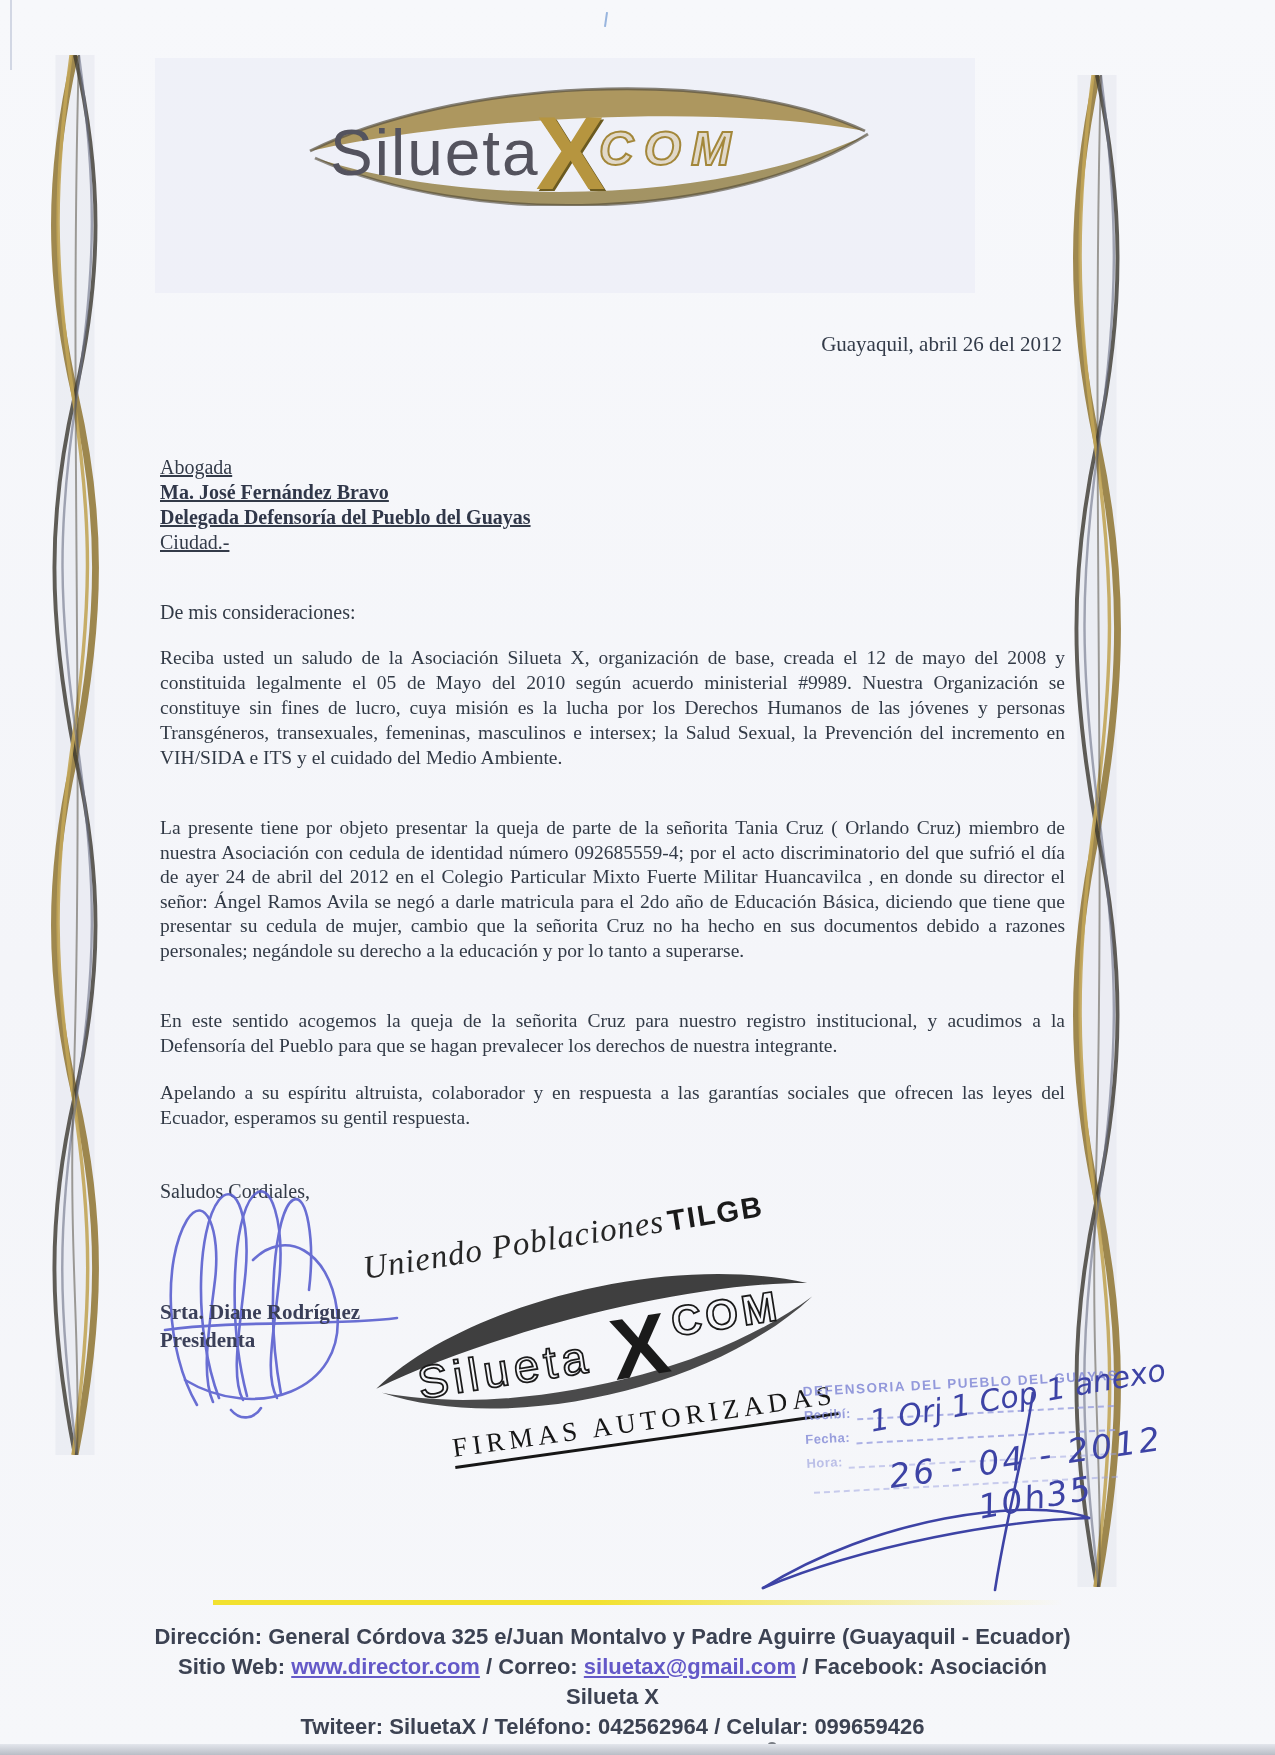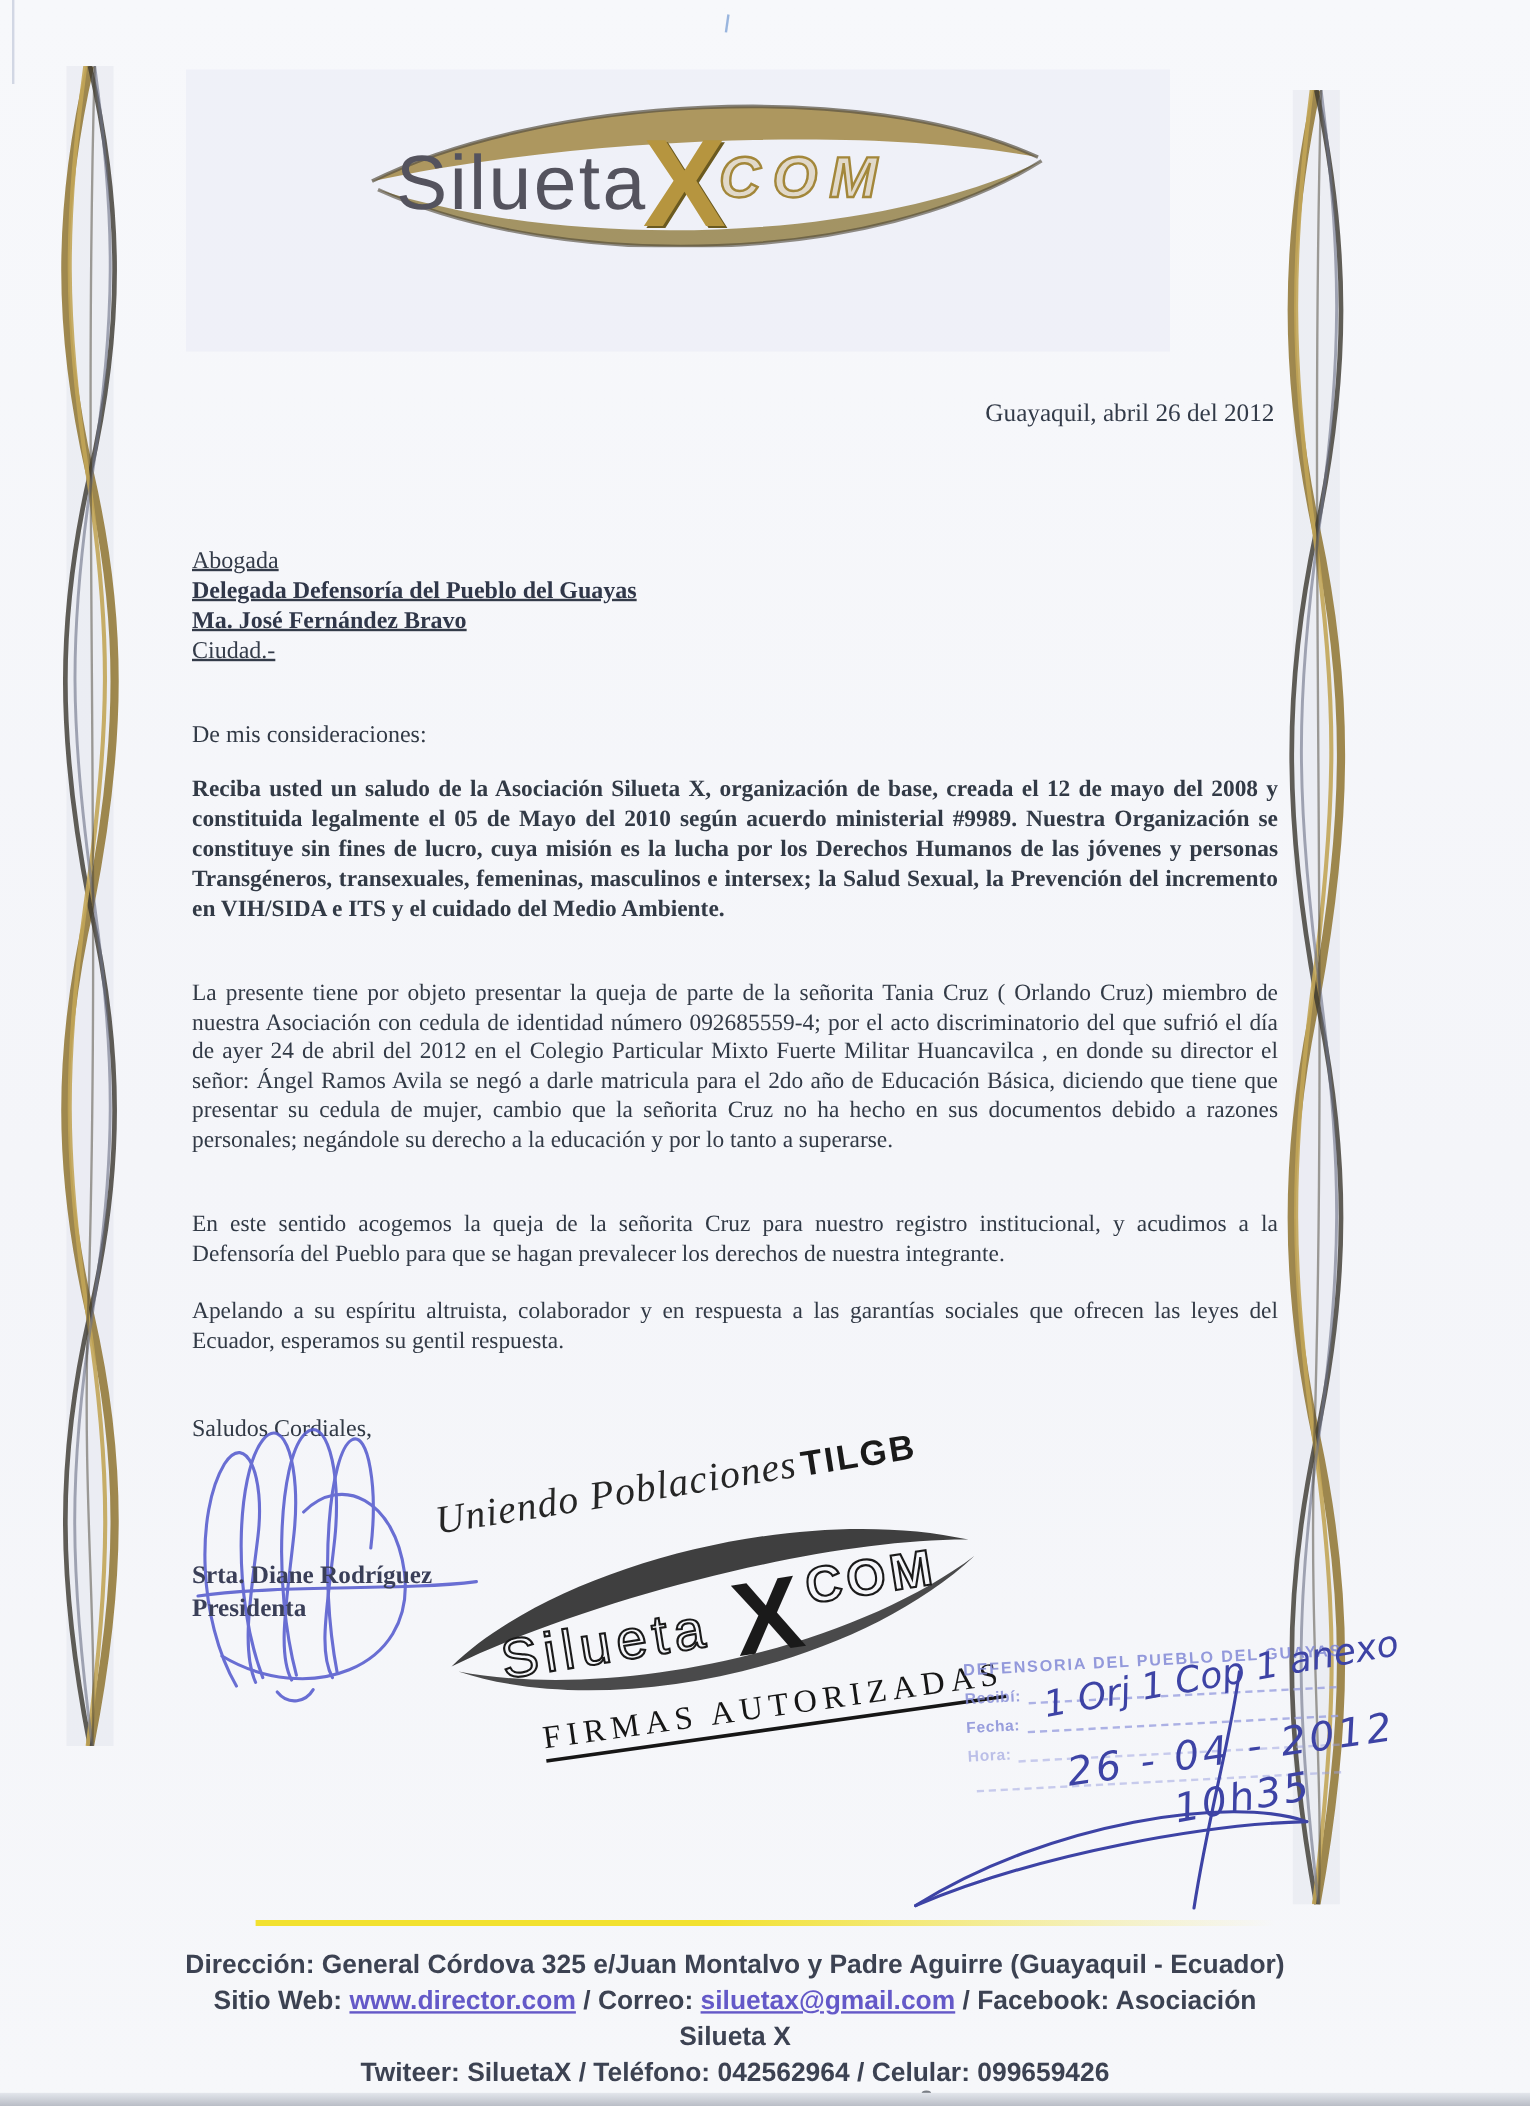--- a/index.html
+++ b/index.html
@@ -32,21 +32,21 @@
   .logo-com{font-family:"Liberation Sans",sans-serif;font-size:48px;font-weight:bold;font-style:italic;
     letter-spacing:10px;-webkit-text-stroke:2px #a3873a;color:rgba(182,149,63,.25);vertical-align:10px;margin-left:-6px;}
   .tagline{position:absolute;left:168px;top:208px;width:790px;text-align:center;
     font-style:italic;font-size:35px;color:#5d8ed2;letter-spacing:1px;}
   
   .date-line{position:absolute;left:160px;top:332px;width:902px;text-align:right;font-size:21px;color:#333b49;}
   .recipient{position:absolute;left:160px;top:455px;font-size:20px;line-height:25px;color:#333b49;text-decoration:underline;}
   .recipient .bold{font-weight:bold;color:#303749;}
   .salutation{position:absolute;left:160px;top:601px;font-size:20px;}
   .para{position:absolute;left:160px;width:905px;margin:0;font-size:19.5px;line-height:25px;text-align:justify;}
-  .p1{top:645px;font-weight:bold;}
+  .p1{top:645px;}
   .p2{top:816px;line-height:24.5px;}
   .p3{top:1008px;}
   .p4{top:1080px;}
   .closing{position:absolute;left:160px;top:1180px;font-size:20px;}
   
   .sig-svg{position:absolute;left:135px;top:1170px;}
   .signer{position:absolute;left:160px;top:1298px;font-size:21px;font-weight:bold;color:#3a3f58;line-height:28px;}
   
   .org-stamp{position:absolute;left:340px;top:1196px;width:520px;height:270px;transform:rotate(-9deg);color:#1e1e1e;}
   .stamp-script{position:absolute;left:36px;top:18px;white-space:nowrap;}
@@ -116,22 +116,22 @@
     <div class="logo-text">
       <span class="logo-word">Silueta</span><span class="logo-x">X</span><span class="logo-com">COM</span>
     </div>
   </div>
 
 
   <div class="date-line">Guayaquil, abril 26 del 2012</div>
 
   <div class="recipient">
     <div>Abogada</div>
+    <div class="bold">Ma. José Fernández Bravo</div>
     <div class="bold">Delegada Defensoría del Pueblo del Guayas</div>
-    <div class="bold">Ma. José Fernández Bravo</div>
     <div>Ciudad.-</div>
   </div>
 
   <div class="salutation">De mis consideraciones:</div>
 
   <p class="para p1">Reciba usted un saludo de la Asociación Silueta X, organización de base, creada el 12 de mayo del 2008 y constituida legalmente el 05 de Mayo del 2010 según acuerdo ministerial #9989. Nuestra Organización se constituye sin fines de lucro, cuya misión es la lucha por los Derechos Humanos de las jóvenes y personas Transgéneros, transexuales, femeninas, masculinos e intersex; la Salud Sexual, la Prevención del incremento en VIH/SIDA e ITS y el cuidado del Medio Ambiente.</p>
   <p class="para p2">La presente tiene por objeto presentar la queja de parte de la señorita  Tania Cruz ( Orlando Cruz) miembro de nuestra Asociación con cedula de identidad número 092685559-4; por el  acto discriminatorio del que sufrió  el día de ayer  24 de abril del 2012 en el Colegio Particular Mixto Fuerte Militar Huancavilca , en donde su director el señor: Ángel Ramos Avila  se negó a darle matricula para el 2do año de Educación Básica, diciendo que tiene que presentar su cedula de mujer, cambio que la señorita Cruz no ha hecho en sus documentos  debido a razones personales; negándole su derecho a la educación y por lo tanto a superarse.</p>
   <p class="para p4">Apelando a su espíritu altruista, colaborador y en respuesta a las garantías sociales que ofrecen las leyes del Ecuador, esperamos su gentil respuesta.</p>
   <p class="para p3">En este sentido acogemos la queja de la señorita Cruz  para nuestro registro institucional, y acudimos a la Defensoría del Pueblo para que se hagan prevalecer los derechos de nuestra  integrante.</p>
 

